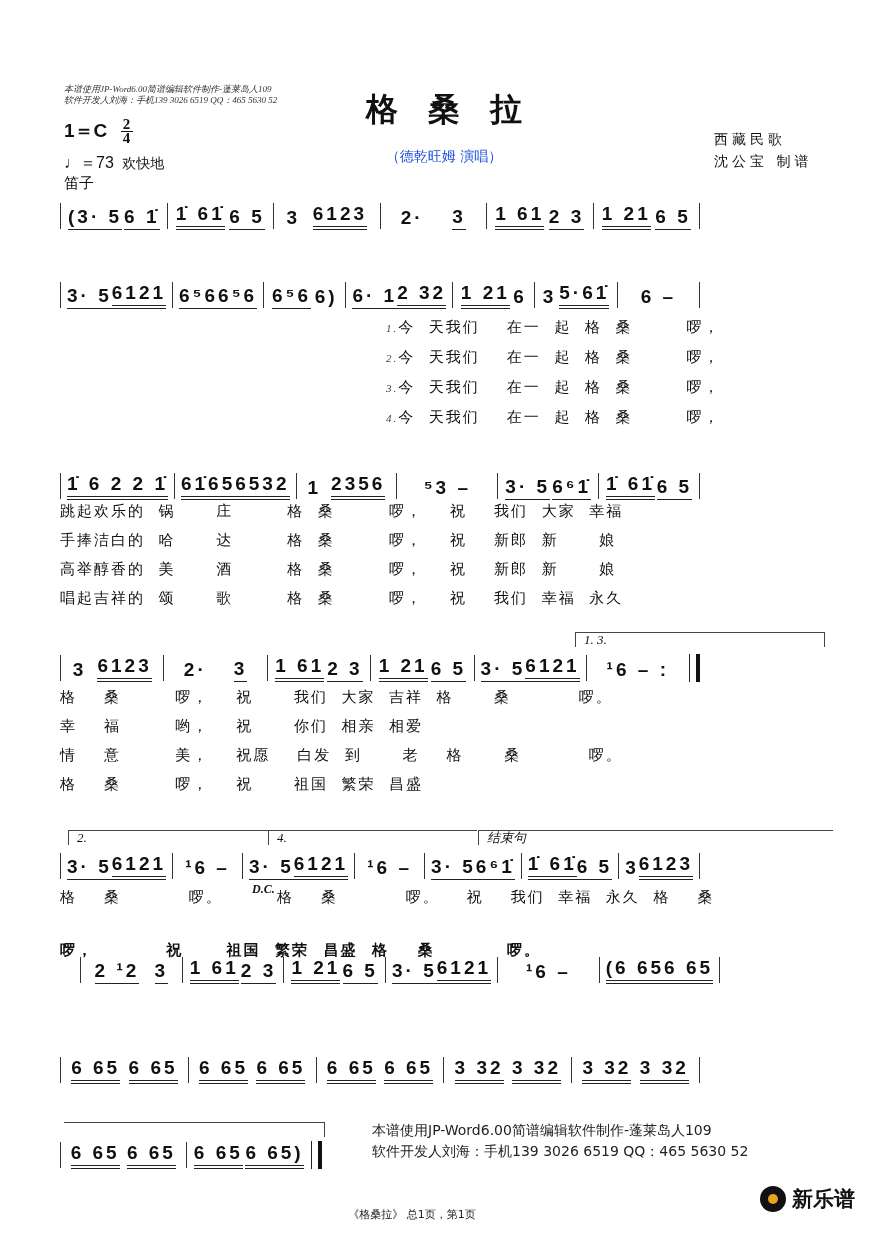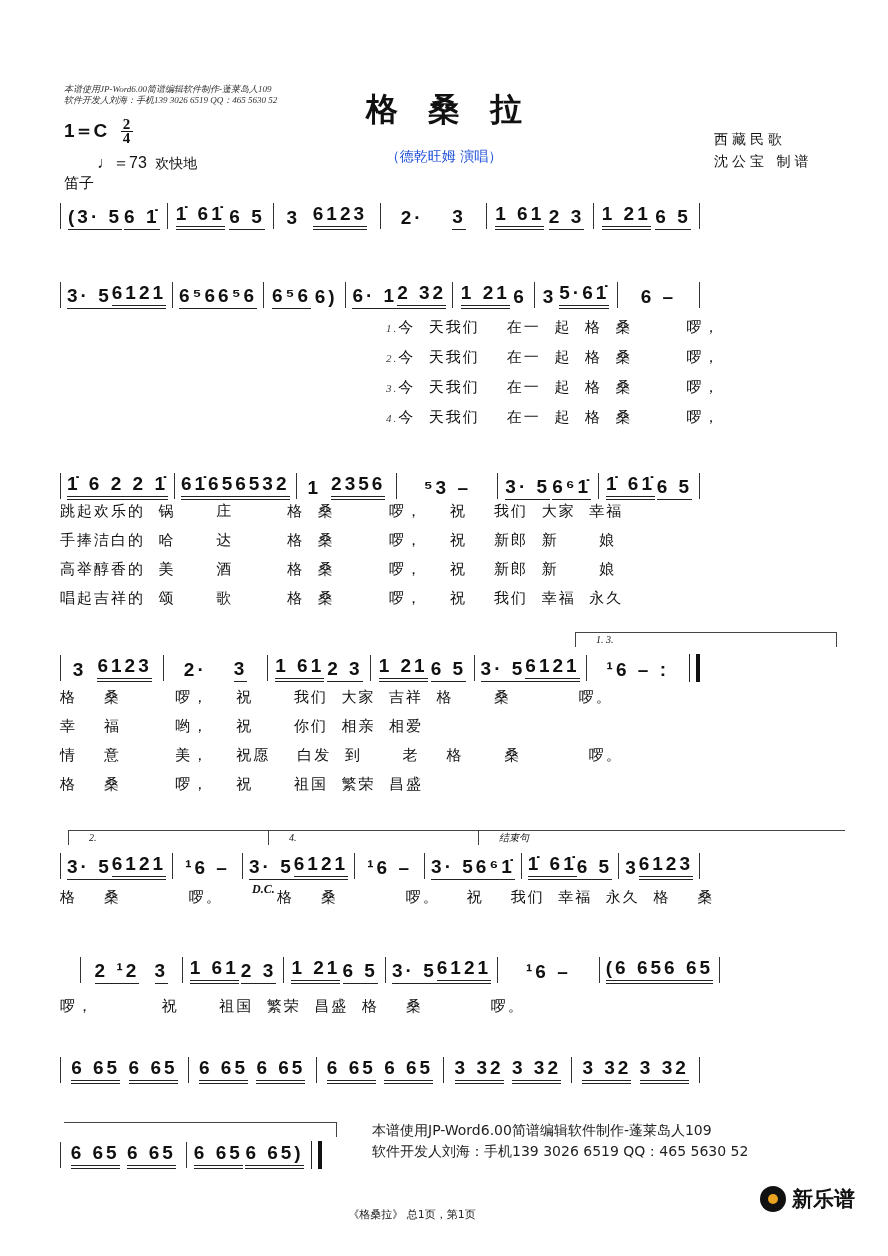--- a/index.html
+++ b/index.html
@@ -5,38 +5,38 @@
   html, body { margin:0; padding:0; background:#ffffff; }
   body { width:888px; height:1256px; position:relative; overflow:hidden; color:#111; font-family:"DejaVu Sans", sans-serif; }
   .abs { position:absolute; }
   .credit-small { left:64px; top:84px; font-family:"Liberation Serif", serif; font-style:italic; font-size:9px; line-height:11px; color:#333; }
   .title { left:0; width:888px; top:88px; text-align:center; font-family:"DejaVu Serif", serif; font-size:32px; font-weight:bold; letter-spacing:30px; padding-left:30px; box-sizing:border-box; }
   .subtitle { left:0; width:888px; top:148px; text-align:center; font-family:"DejaVu Serif", serif; font-size:14px; color:#1d4ed8; }
   .key { left:64px; top:118px; font-family:"Liberation Sans", sans-serif; font-size:19px; font-weight:bold; }
   .timesig { display:inline-block; vertical-align:middle; text-align:center; font-family:"Liberation Serif", serif; font-weight:bold; font-size:15px; line-height:13px; margin-left:8px; }
   .timesig span { display:block; }
   .timesig .bar { border-top:1.5px solid #111; width:12px; margin:0 auto; }
-  .tempo { left:64px; top:153px; font-family:"Liberation Sans", sans-serif; font-size:16px;margin-left:33px; }
+  .tempo { left:64px; top:153px; font-family:"Liberation Sans", sans-serif; font-size:16px; }
   .tempo .tempo-text { font-size:14px; margin-left:4px; }
   .instrument { left:64px; top:174px; font-size:15px; font-family:"DejaVu Sans", sans-serif; }
   .origin { left:714px; top:128px; font-family:"DejaVu Serif", serif; font-size:14px; line-height:22px; letter-spacing:4px; }
 
   .staff { position:absolute; left:60px; width:640px; height:34px; display:flex; align-items:flex-end; font-family:"Liberation Sans", sans-serif; font-weight:bold; font-size:19px; }
   .measure { flex:1; display:flex; justify-content:space-around; align-items:flex-end; padding:0 6px; position:relative; height:34px; }
   .bar-line { width:0; border-left:1.5px solid #333; height:26px; align-self:center; margin-top:6px; }
   .bar-end { width:6px; border-left:1.5px solid #222; border-right:4px solid #111; height:28px; align-self:center; margin-top:6px; }
   .note-group { white-space:pre; letter-spacing:3px; border-bottom:1.5px solid #222; padding-bottom:1px; line-height:22px; }
   .note-group.double { border-bottom:4px double #222; }
   .note-group.plain { border-bottom:none; }
 
   .lyric-block { position:absolute; left:60px; width:770px; font-family:"DejaVu Serif", serif; font-size:15px; line-height:29px; }
   .lyric-line { white-space:pre; letter-spacing:2px; }
   .verse-num { font-family:"Liberation Serif", serif; font-style:italic; font-size:11px; color:#444; }
 
-  .volta { position:absolute; border-top:1.2px solid #444; border-left:1.2px solid #444; height:14px; font-family:"Liberation Serif", serif; font-style:italic; font-size:10px; padding-left:20px; line-height:14px; }
+  .volta { position:absolute; border-top:1.2px solid #444; border-left:1.2px solid #444; height:14px; font-family:"Liberation Serif", serif; font-style:italic; font-size:13px; padding-left:8px; line-height:14px; }
   .volta.closed { border-right:1.2px solid #444; }
   .dc { position:absolute; font-family:"Liberation Serif", serif; font-style:italic; font-weight:bold; font-size:12px; }
 
   .credit-big { left:372px; top:1120px; font-family:"DejaVu Sans", sans-serif; font-size:14px; line-height:21px; color:#222; }
   .footer-page { left:0; width:824px; top:1207px; text-align:center; font-size:11px; color:#222; }
   .logo { left:760px; top:1185px; display:flex; align-items:center; }
   .logo-disc { width:26px; height:26px; border-radius:50%; background:#111; position:relative; }
   .logo-disc::after { content:""; position:absolute; left:8px; top:8px; width:10px; height:10px; border-radius:50%; background:#e9a21f; }
   .logo-text { margin-left:6px; font-size:21px; font-weight:bold; color:#111; font-family:"DejaVu Sans", sans-serif; }
 </style>
@@ -291,21 +291,21 @@
     <div class="measure">
       <span class="note-group plain">¹6 –</span>
     </div>
     <div class="bar-line"></div>
     <div class="measure">
       <span class="note-group double">(6 65</span>
       <span class="note-group double">6 65</span>
     </div>
     <div class="bar-line"></div>
   </div>
-<div class="lyric-block" style="top:992px;">
+<div class="lyric-block" style="top:936px;font-weight:bold;">
   <div class="lyric-line">啰，          祝      祖国  繁荣  昌盛  格    桑          啰。</div>
 </div>
 
 <div class="staff" style="top:1050px;">
     <div class="bar-line"></div>
     <div class="measure">
       <span class="note-group double">6 65</span>
       <span class="note-group double">6 65</span>
     </div>
     <div class="bar-line"></div>

